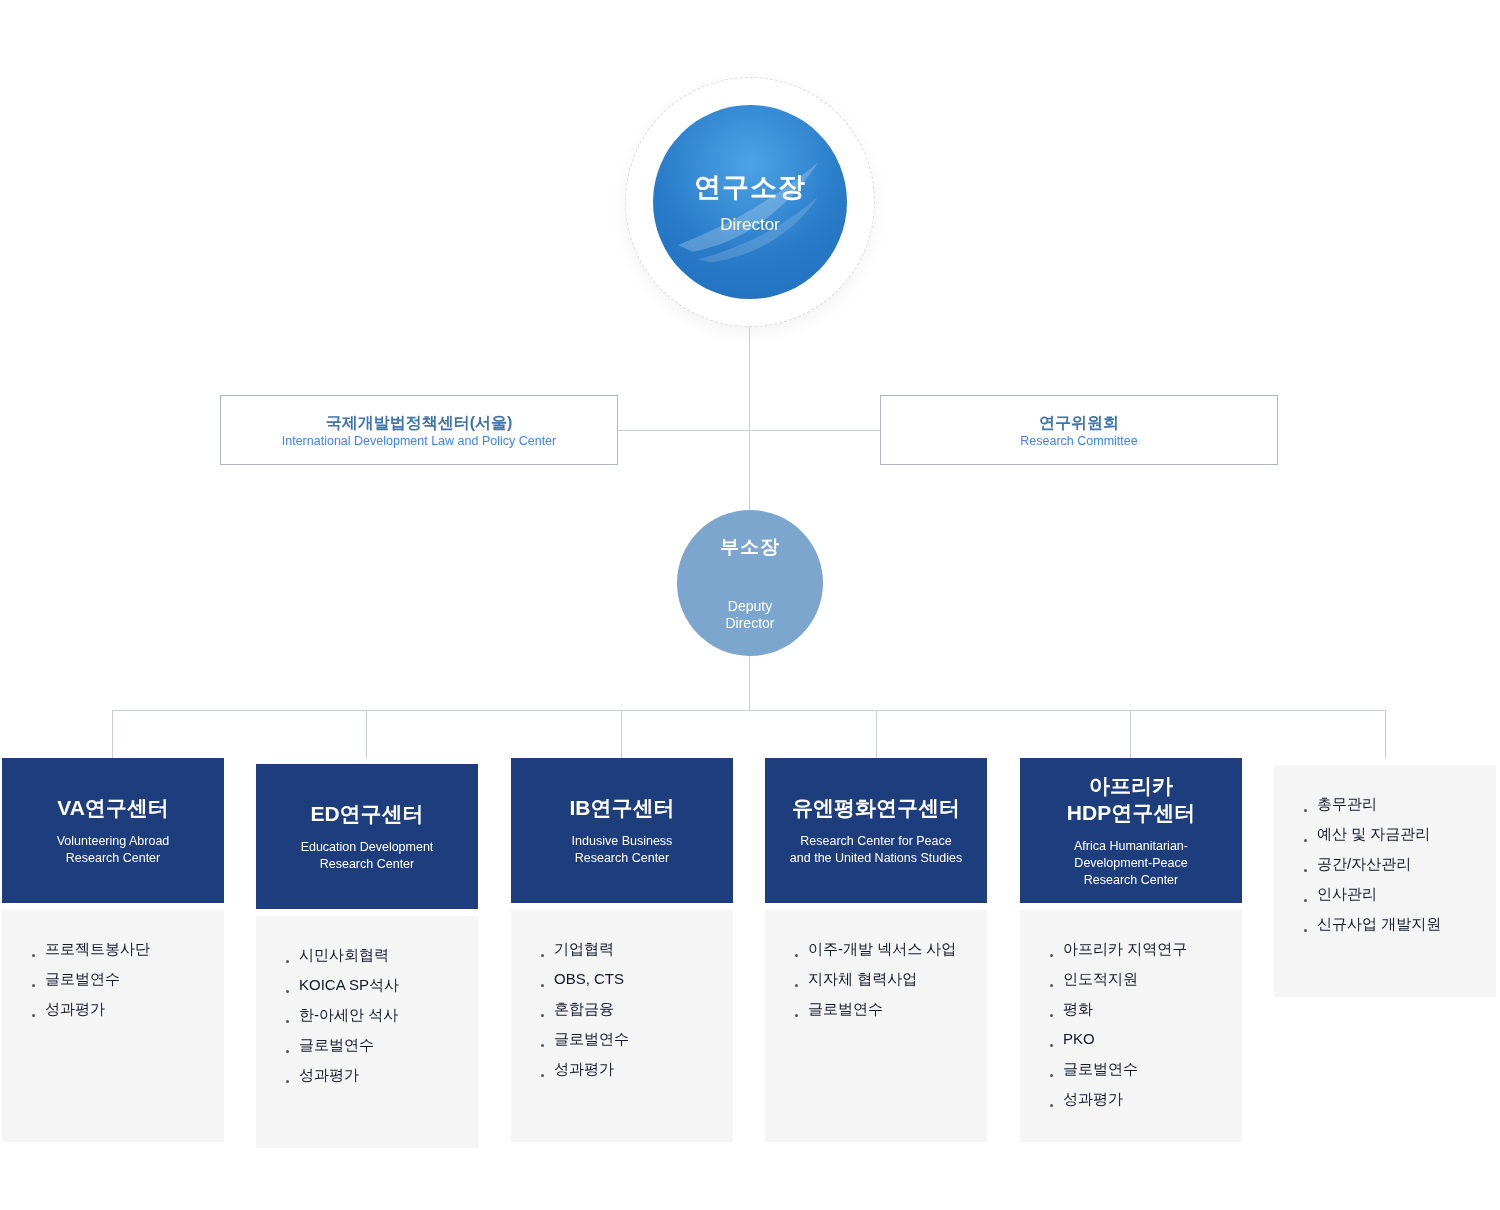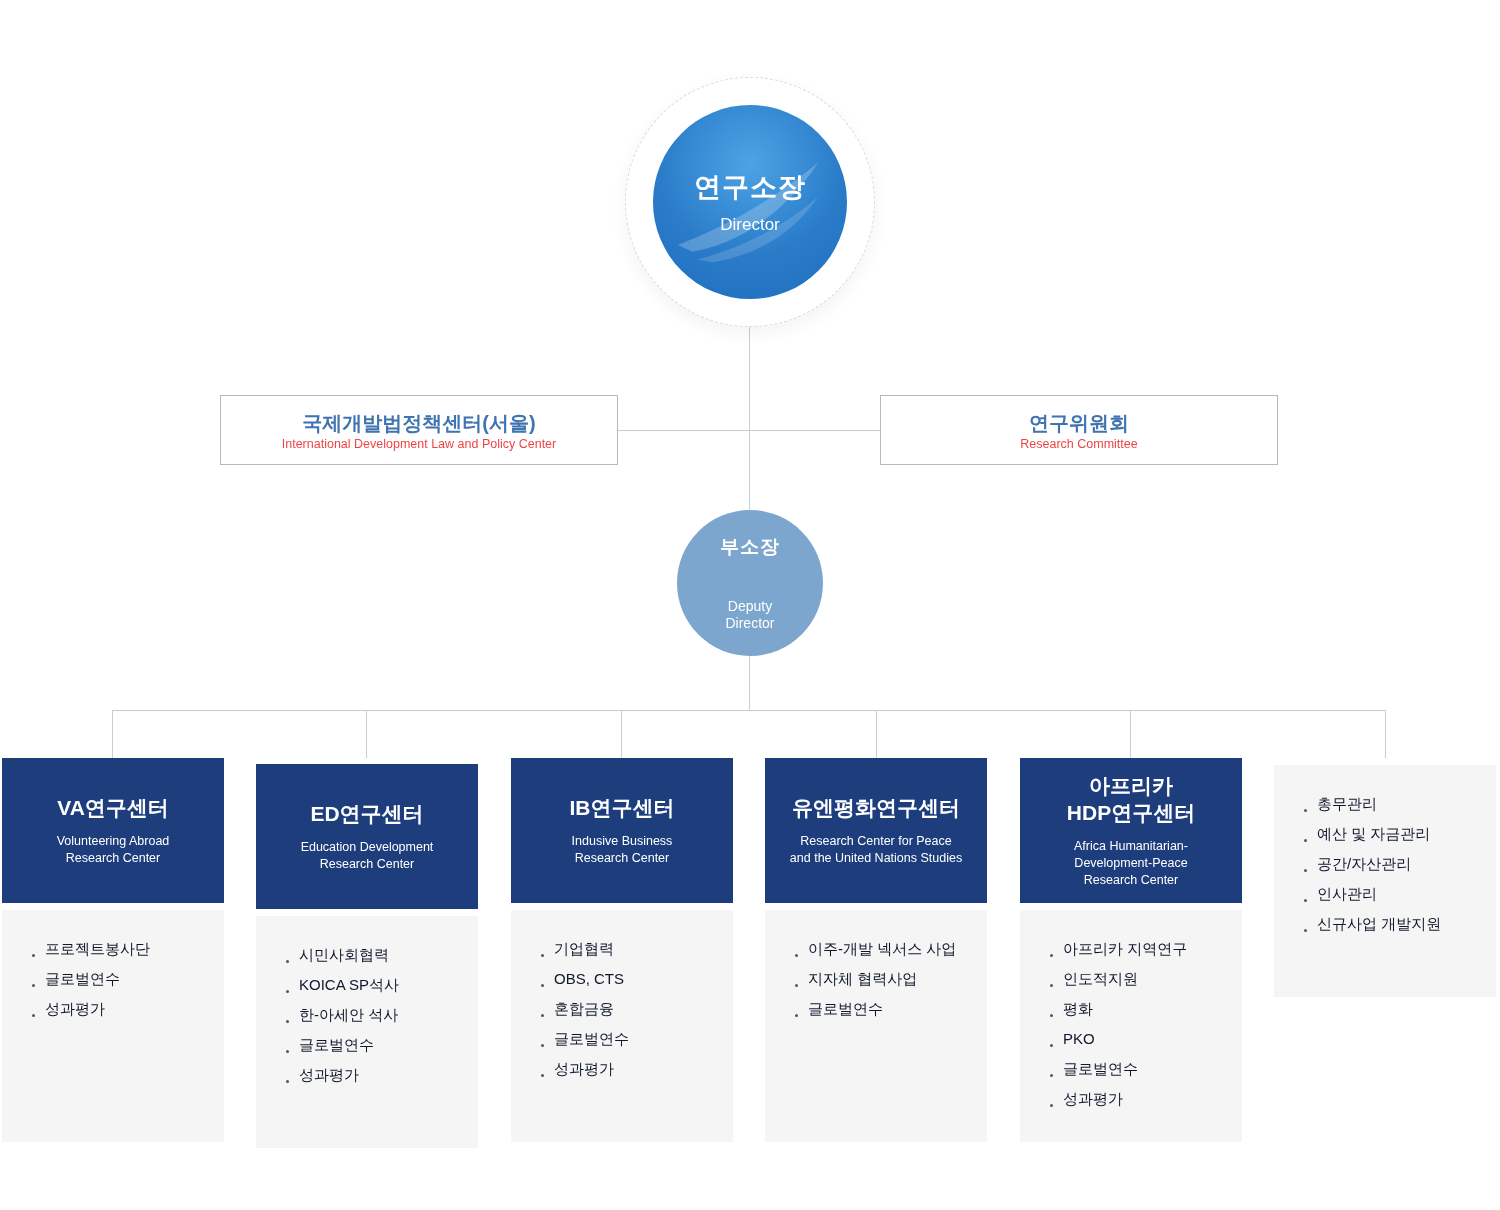--- a/index.html
+++ b/index.html
@@ -55,22 +55,22 @@
   .side-box {
     position: absolute;
     top: 395px;
     width: 398px; height: 70px;
     background: #ffffff;
     border: 1px solid #aeb9c6;
     display: flex; flex-direction: column; align-items: center; justify-content: center;
   }
   .side-box.left  { left: 220px; }
   .side-box.right { left: 880px; }
-  .side-box-title { color: #3f74b0; font-size: 20px; font-weight: bold; }
-  .side-box-subtitle { color: #ef4444; font-size: 12.5px; }
+  .side-box-title { color: #3f74b0; font-size: 16px; font-weight: bold; }
+  .side-box-subtitle { color: #3b82f6; font-size: 12.5px; }
 
   
   .deputy-circle {
     position: absolute;
     left: 677px; top: 510px;
     width: 146px; height: 146px;
     border-radius: 50%;
     background: #7ca6cd;
     color: #fff;
     display: flex; flex-direction: column; align-items: center; justify-content: center;

